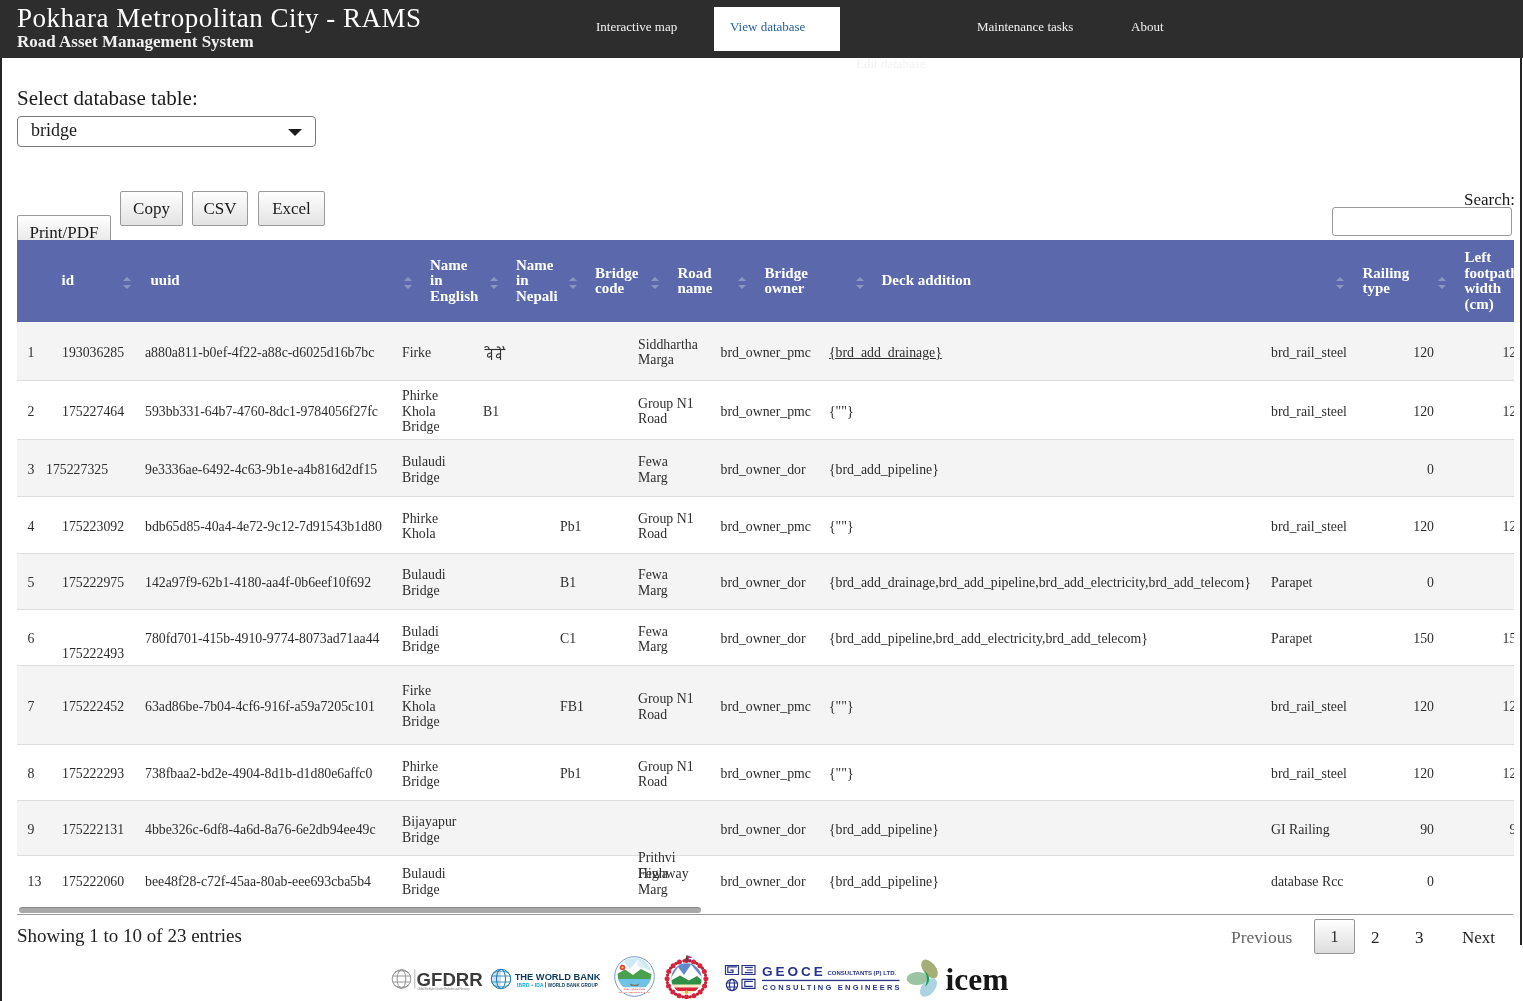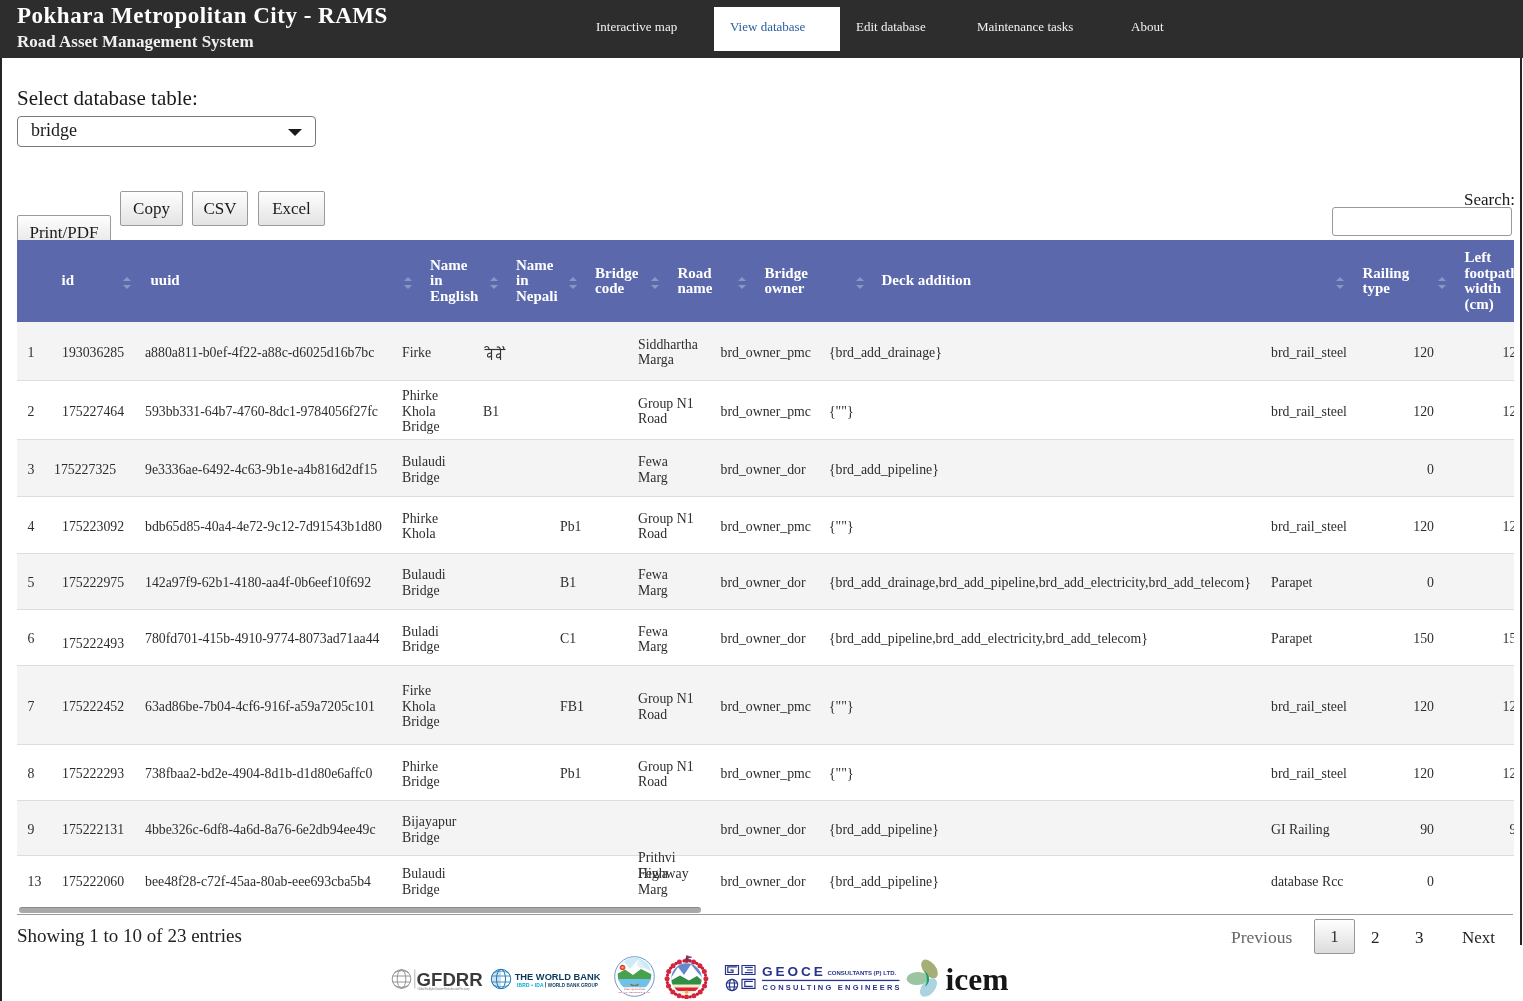--- a/index.html
+++ b/index.html
@@ -2,21 +2,21 @@
 <html><head>
 <meta charset="utf-8">
 <style>
 html,body{margin:0;padding:0;}
 body{width:1523px;height:1001px;position:relative;background:#fff;overflow:hidden;
   font-family:"Liberation Serif", serif;color:#212121;}
 .title{letter-spacing:0.2px;}
 .abs{position:absolute;}
 
 .topbar{left:0;top:0;width:1523px;height:58px;background:#2d2d2d;}
-.title{left:17px;top:3px;font-size:23px;font-weight:bold;color:#fff;letter-spacing:0.5px;}
+.title{left:17px;top:3px;font-size:27px;font-weight:normal;color:#fff;letter-spacing:0.5px;}
 .subtitle{left:17px;top:32px;font-size:17px;font-weight:bold;color:#f0f0f0;}
 .nav{font-size:13px;color:#f2f2f2;top:19px;}
 .navbox{left:714px;top:7px;width:126px;height:44px;background:#fff;}
 .navblue{color:#2a5f9f;}
 
 .bl{left:0;top:58px;width:2px;height:943px;background:#252525;}
 .br{left:1520px;top:58px;width:2px;height:887px;background:#252525;}
 
 .sel-label{left:17px;top:86px;font-size:21px;color:#1a1a1a;}
 .selbox{left:17px;top:116px;width:297px;height:29px;border:1px solid #7a7a7a;border-radius:4px;background:#fff;}
@@ -49,21 +49,21 @@
 .pgn{top:928px;font-size:17px;color:#222;}
 </style>
 </head>
 <body>
 <div class="abs topbar"></div>
 <div class="abs title">Pokhara Metropolitan City - RAMS</div>
 <div class="abs subtitle">Road Asset Management System</div>
 <div class="abs nav" style="left:596px;">Interactive map</div>
 <div class="abs navbox"></div>
 <div class="abs nav navblue" style="left:730px;">View database</div>
-<div class="abs nav" style="left:856px;">Edit database</div>
+<div class="abs nav" style="left:856px;margin-top:37px;">Edit database</div>
 <div class="abs nav" style="left:977px;">Maintenance tasks</div>
 <div class="abs nav" style="left:1131px;">About</div>
 <div class="abs bl"></div>
 <div class="abs br"></div>
 <div class="abs sel-label">Select database table:</div>
 <div class="abs selbox">
     <span>bridge</span>
     <div class="abs selarrow"></div>
   </div>
 <div class="abs btn" style="left:17px;width:92px;margin-top:24px;">Print/PDF</div>
@@ -123,37 +123,37 @@
           <path d="M1.5 4.5 H22.5"></path>
           <path d="M8.5 4.5 V15"></path>
           <path d="M8.5 8 Q4.5 8 4.5 10.5 Q4.5 12.5 6.5 12 L8 11"></path>
           <path d="M6 4.5 Q6 1.5 3.5 1.5 Q1.8 1.5 1.8 3"></path>
           <path d="M17.5 4.5 V15 M17.5 9 Q13.5 8.5 13.5 11 Q13.5 13.5 16 12.5 L17.5 11.5"></path>
           <path d="M17.5 4.5 Q16.5 1 13.8 2.2 M20.5 4.5 Q21.5 2 19.5 1.2"></path>
         </g>
       </svg></div>
 <div class="cell" style="left:621px;top:14.8px;">Siddhartha<br>Marga</div>
 <div class="cell" style="left:703.5px;top:22.5px;">brd_owner_pmc</div>
-<div class="cell" style="left:812px;top:22.5px;">{brd_add_drainage}</div>
+<div class="cell" style="left:812px;top:22.5px;text-decoration:underline;">{brd_add_drainage}</div>
 <div class="cell" style="left:1254px;top:22.5px;">brd_rail_steel</div>
 <div class="cell num" style="left:1317px;top:22.5px;width:100px;">120</div>
 <div class="cell num" style="left:1406.2px;top:22.5px;width:100px;">120</div>
 <div class="cell" style="left:10.5px;top:81.5px;">2</div>
 <div class="cell" style="left:45px;top:81.5px;">175227464</div>
 <div class="cell" style="left:128px;top:81.5px;">593bb331-64b7-4760-8dc1-9784056f27fc</div>
 <div class="cell" style="left:385px;top:66px;">Phirke<br>Khola<br>Bridge</div>
 <div class="cell" style="left:466px;top:81.5px;">B1</div>
 <div class="cell" style="left:621px;top:73.8px;">Group N1<br>Road</div>
 <div class="cell" style="left:703.5px;top:81.5px;">brd_owner_pmc</div>
 <div class="cell" style="left:812px;top:81.5px;">{""}</div>
 <div class="cell" style="left:1254px;top:81.5px;">brd_rail_steel</div>
 <div class="cell num" style="left:1317px;top:81.5px;width:100px;">120</div>
 <div class="cell num" style="left:1406.2px;top:81.5px;width:100px;">120</div>
 <div class="cell" style="left:10.5px;top:139.8px;">3</div>
-<div class="cell" style="left:37px;top:139.8px;">175227325</div>
+<div class="cell" style="left:29px;top:139.8px;">175227325</div>
 <div class="cell" style="left:128px;top:139.8px;">9e3336ae-6492-4c63-9b1e-a4b816d2df15</div>
 <div class="cell" style="left:385px;top:132px;">Bulaudi<br>Bridge</div>
 <div class="cell" style="left:621px;top:132px;">Fewa<br>Marg</div>
 <div class="cell" style="left:703.5px;top:139.8px;">brd_owner_dor</div>
 <div class="cell" style="left:812px;top:139.8px;">{brd_add_pipeline}</div>
 <div class="cell num" style="left:1317px;top:139.8px;width:100px;">0</div>
 <div class="cell num" style="left:1406.2px;top:139.8px;width:100px;">0</div>
 <div class="cell" style="left:10.5px;top:196.5px;">4</div>
 <div class="cell" style="left:45px;top:196.5px;">175223092</div>
 <div class="cell" style="left:128px;top:196.5px;">bdb65d85-40a4-4e72-9c12-7d91543b1d80</div>
@@ -170,21 +170,21 @@
 <div class="cell" style="left:128px;top:253px;">142a97f9-62b1-4180-aa4f-0b6eef10f692</div>
 <div class="cell" style="left:385px;top:245.2px;">Bulaudi<br>Bridge</div>
 <div class="cell" style="left:543px;top:253px;">B1</div>
 <div class="cell" style="left:621px;top:245.2px;">Fewa<br>Marg</div>
 <div class="cell" style="left:703.5px;top:253px;">brd_owner_dor</div>
 <div class="cell" style="left:812px;top:253px;">{brd_add_drainage,brd_add_pipeline,brd_add_electricity,brd_add_telecom}</div>
 <div class="cell" style="left:1254px;top:253px;">Parapet</div>
 <div class="cell num" style="left:1317px;top:253px;width:100px;">0</div>
 <div class="cell num" style="left:1406.2px;top:253px;width:100px;">0</div>
 <div class="cell" style="left:10.5px;top:309.2px;">6</div>
-<div class="cell" style="left:45px;top:314px;">175222493</div>
+<div class="cell" style="left:45px;top:324px;">175222493</div>
 <div class="cell" style="left:128px;top:309.2px;">780fd701-415b-4910-9774-8073ad71aa44</div>
 <div class="cell" style="left:385px;top:301.5px;">Buladi<br>Bridge</div>
 <div class="cell" style="left:543px;top:309.2px;">C1</div>
 <div class="cell" style="left:621px;top:301.5px;">Fewa<br>Marg</div>
 <div class="cell" style="left:703.5px;top:309.2px;">brd_owner_dor</div>
 <div class="cell" style="left:812px;top:309.2px;">{brd_add_pipeline,brd_add_electricity,brd_add_telecom}</div>
 <div class="cell" style="left:1254px;top:309.2px;">Parapet</div>
 <div class="cell num" style="left:1317px;top:309.2px;width:100px;">150</div>
 <div class="cell num" style="left:1406.2px;top:309.2px;width:100px;">150</div>
 <div class="cell" style="left:10.5px;top:376.8px;">7</div>

